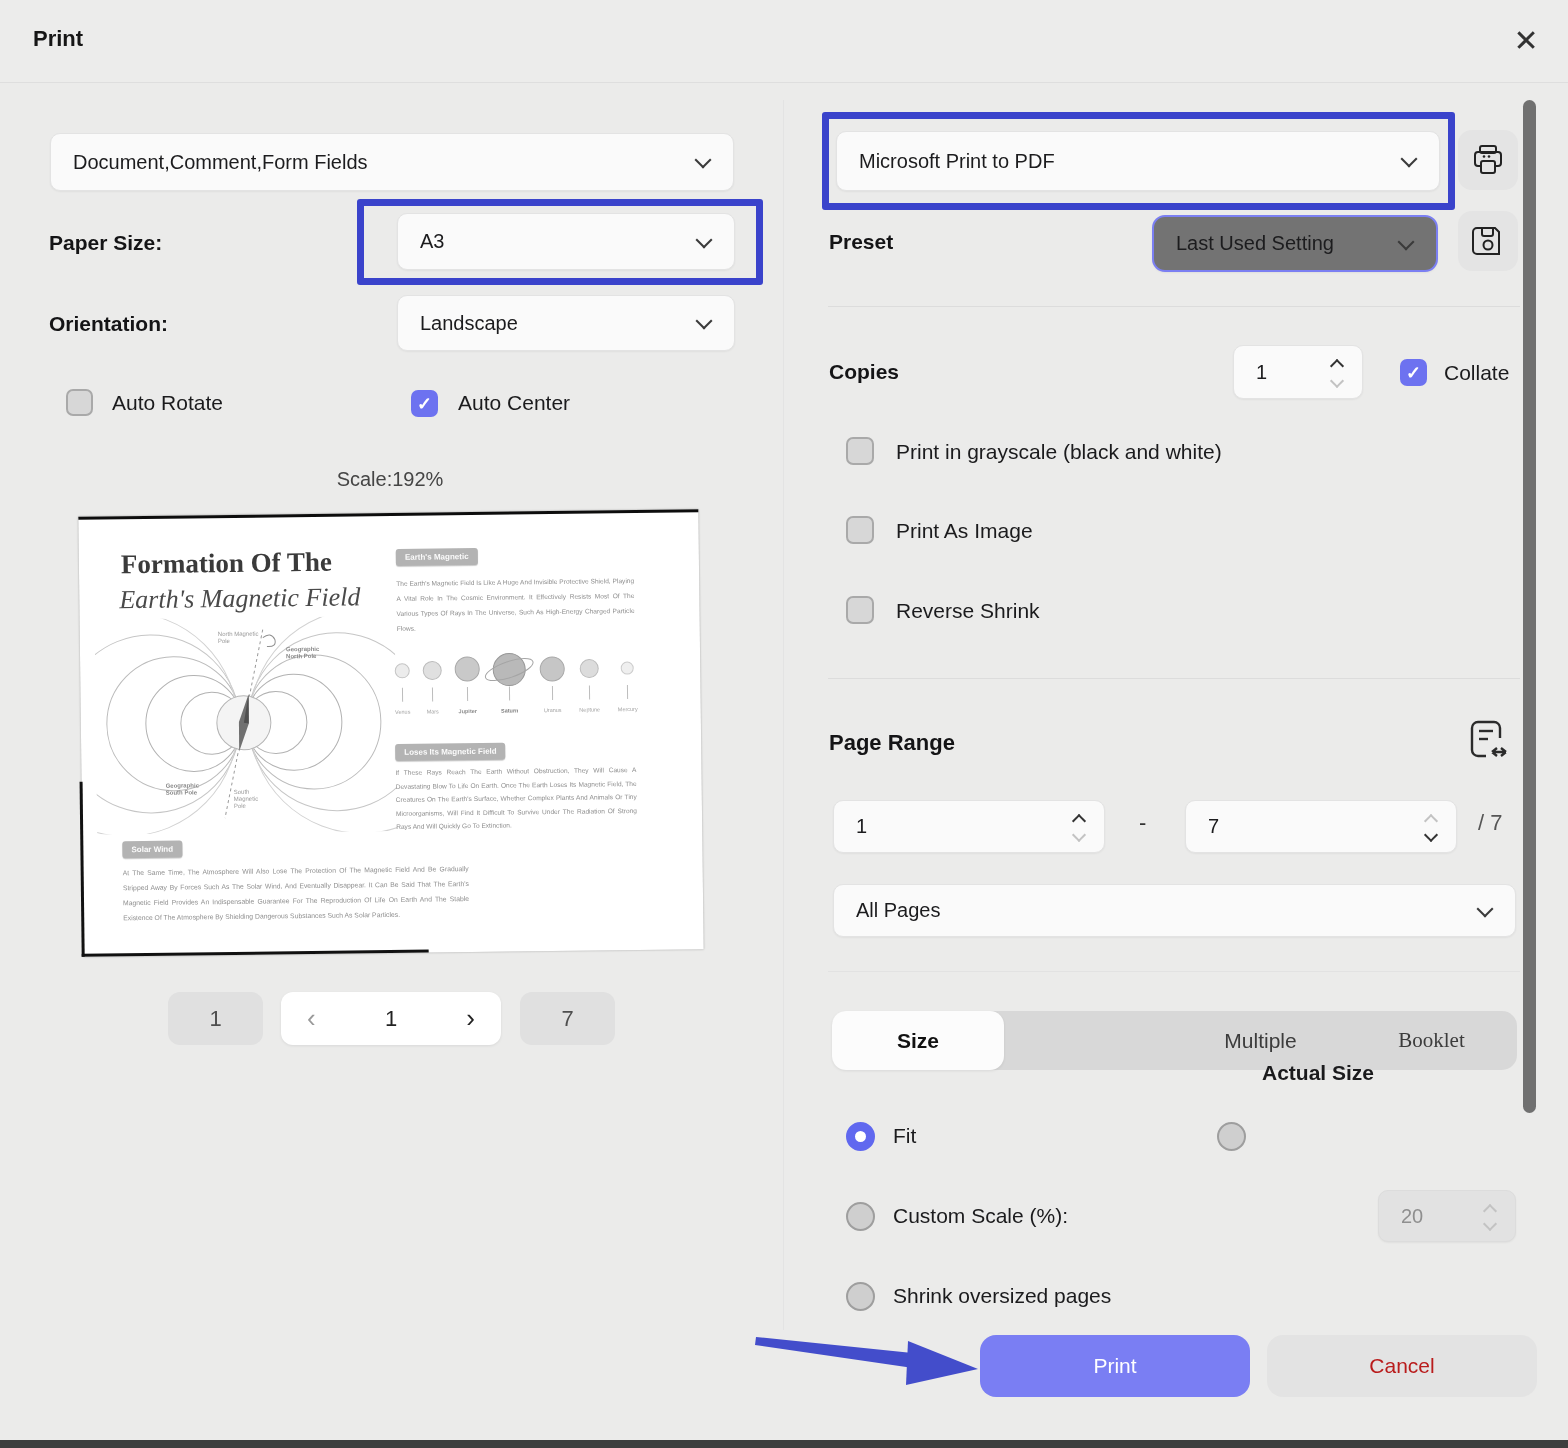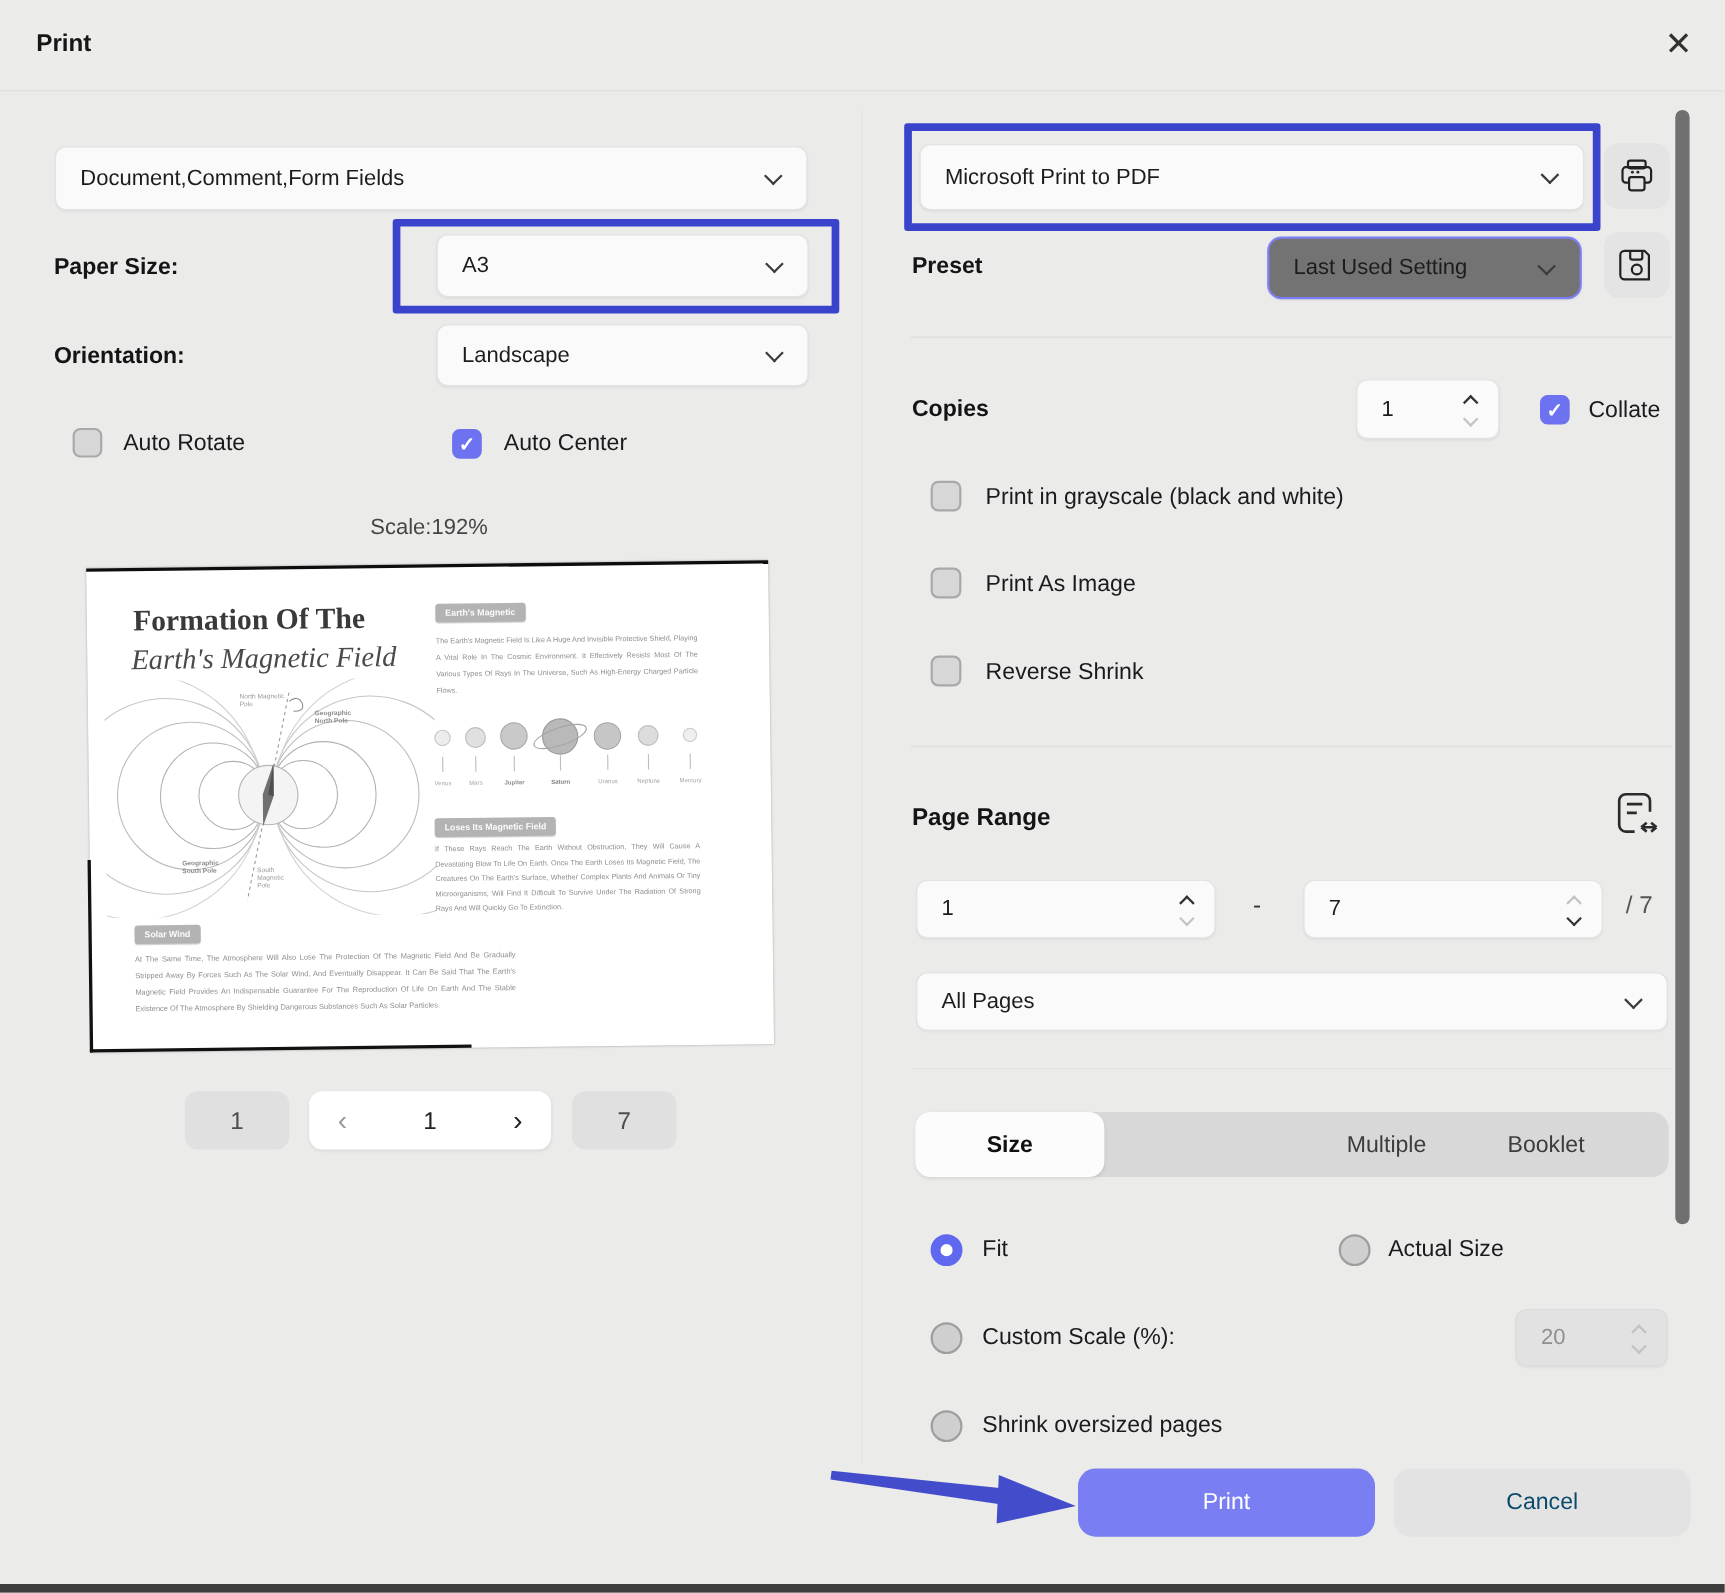--- a/index.html
+++ b/index.html
@@ -37,21 +37,21 @@
            display:flex;align-items:center;justify-content:center;}
   
   .tabs{position:absolute;left:832px;top:1011px;width:685px;height:59px;background:#d8d8d8;border-radius:15px;}
   .tab-active{position:absolute;left:0;top:0;width:172px;height:59px;background:#fcfcfc;border-radius:14px;
               box-shadow:0 1px 3px rgba(0,0,0,.08);}
   .tab-label{position:absolute;top:0;height:59px;display:flex;align-items:center;justify-content:center;font-size:21px;color:#3c3c3c;}
   
   .btn{position:absolute;height:62px;border-radius:16px;display:flex;align-items:center;justify-content:center;
        font-size:21px;cursor:pointer;}
   .btn.primary{background:#7a7ef3;color:#fff;}
-  .btn.neutral{background:#e3e3e3;color:#0c4a6e;}
+  .btn.neutral{background:#e3e3e3;color:#b91c1c;}
   
   .pagebtn{position:absolute;top:992px;width:95px;height:53px;background:#e0e0e0;border-radius:12px;
            display:flex;align-items:center;justify-content:center;font-size:22px;color:#4e4e4e;}
   
   .page{position:absolute;left:81px;top:513px;width:620px;height:437px;background:#fff;
         transform:rotate(-0.7deg);border-top:3px solid #0d0d0d;box-shadow:0 0 2px rgba(0,0,0,.35);}
   .page .blk-edge{position:absolute;left:-2px;bottom:0;width:56%;height:3px;background:#111;}
   .page .blk-edge2{position:absolute;left:-2px;bottom:0;width:3px;height:40%;background:#111;}
   .ptitle1{position:absolute;left:42px;top:30px;font-family:"Liberation Serif",serif;font-weight:bold;font-size:27px;color:#3a3a3a;}
   .ptitle2{position:absolute;left:40px;top:66px;font-family:"Liberation Serif",serif;font-style:italic;font-size:26px;color:#4a4a4a;}
@@ -272,27 +272,27 @@
   <span>All Pages</span>
   <span class="chev"></span>
 </div>
 
 <div class="divider" style="left:828px;top:971px;width:692px;background:#e2e2e2;"></div>
 
 <div class="tabs">
   <div class="tab-active"></div>
   <div class="tab-label" style="left:0;width:172px;font-weight:bold;color:#111;">Size</div>
   <div class="tab-label" style="left:343px;width:171px;">Multiple</div>
-  <div class="tab-label" style="left:488px;width:171px;">Booklet</div>
+  <div class="tab-label" style="left:514px;width:171px;font-family:Liberation Serif, serif;">Booklet</div>
 </div>
 
 <div class="radio sel" style="left:846px;top:1122px;"></div>
 <div class="lbl" style="left:893px;top:1124px;">Fit</div>
 <div class="radio" style="left:1217px;top:1122px;"></div>
-<div class="lbl" style="left:1262px;top:1124px;">Actual Size</div>
+<div class="lbl" style="left:1262px;top:1061px;font-weight:bold;">Actual Size</div>
 
 <div class="radio" style="left:846px;top:1202px;"></div>
 <div class="lbl" style="left:893px;top:1204px;">Custom Scale (%):</div>
 <div class="dd" style="left:1378px;top:1190px;width:138px;height:52px;background:#e2e2e2;border-color:#dcdcdc;color:#8f8f8f;">
   <span>20</span>
   <span class="schev up off" style="top:15px;"></span>
   <span class="schev down off" style="top:28px;"></span>
 </div>
 
 <div class="radio" style="left:846px;top:1282px;"></div>

